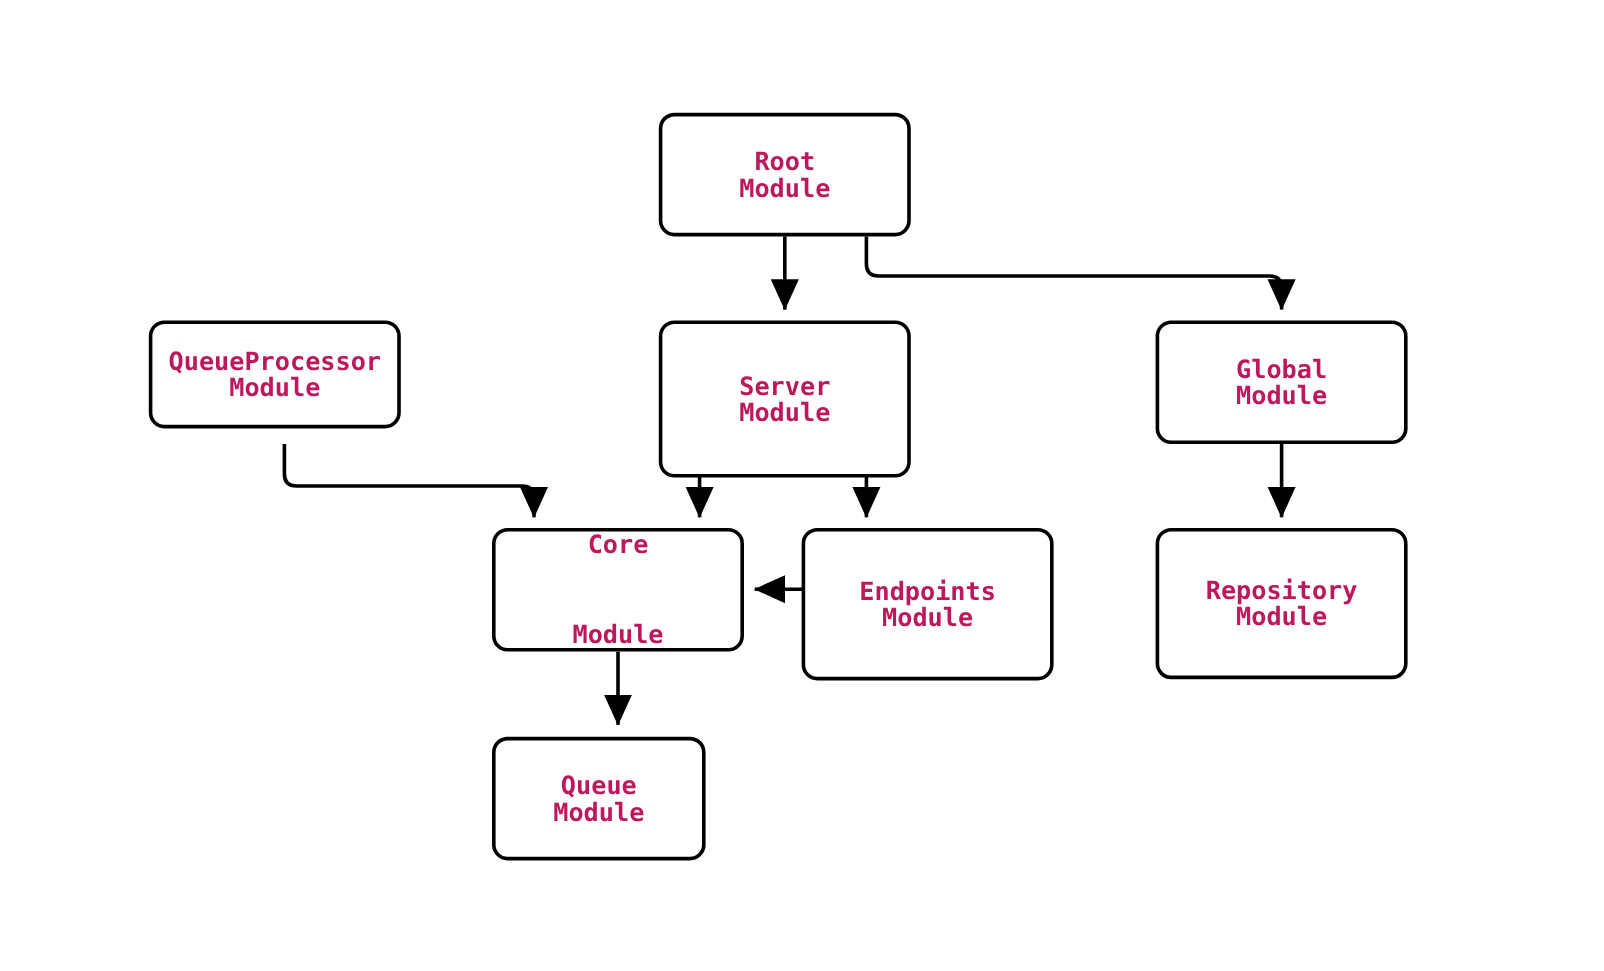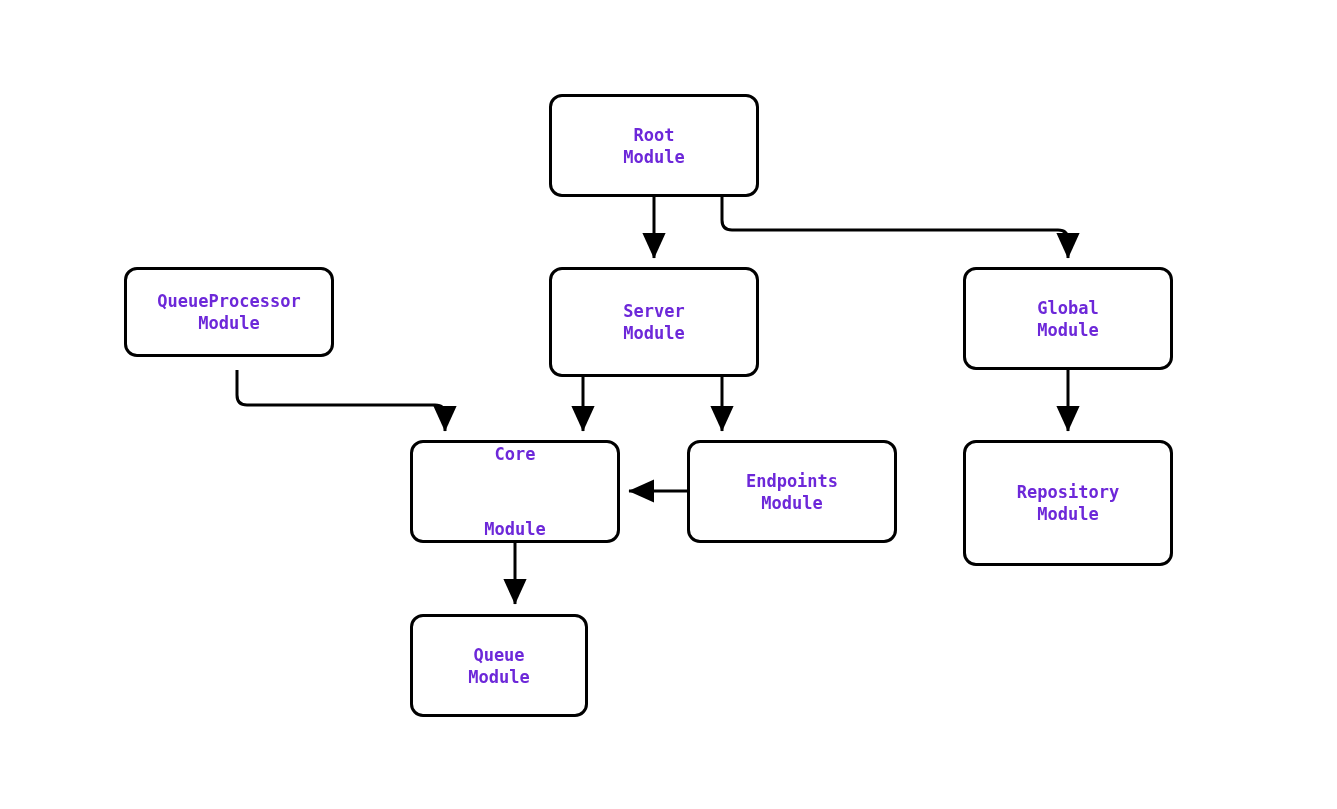--- a/index.html
+++ b/index.html
@@ -33,24 +33,24 @@
     border: 3px solid #000000;
     border-radius: 13px;
     display: flex;
     flex-direction: column;
     align-items: center;
     justify-content: center;
     z-index: 2;
   }
   .node-label {
     font-family: "DejaVu Sans Mono", "Liberation Mono", monospace;
-    font-size: 17px;
+    font-size: 21px;
     font-weight: bold;
     line-height: 22px;
-    color: #6d28d9;
+    color: #be185d;
     text-align: center;
     white-space: pre;
     letter-spacing: 0px;
   }
 </style>
 </head>
 <body>
 
 <div id="diagram-root">
 
@@ -74,33 +74,33 @@
 
   <div id="nodes-layer">
       <div class="node" style="left: 549px; top: 94px; width: 210px; height: 103px; background: rgb(255, 255, 255); border-color: rgb(0, 0, 0);">
         <div class="node-label">Root</div>
         <div class="node-label">Module</div>
       </div>
       <div class="node" style="left: 124px; top: 267px; width: 210px; height: 90px; background: rgb(255, 255, 255); border-color: rgb(0, 0, 0);">
         <div class="node-label">QueueProcessor</div>
         <div class="node-label">Module</div>
       </div>
-      <div class="node" style="left: 549px; top: 267px; width: 210px; height: 110px; background: rgb(255, 255, 255); border-color: rgb(0, 0, 0);">
+      <div class="node" style="left: 549px; top: 267px; width: 210px; height: 131px; background: rgb(255, 255, 255); border-color: rgb(0, 0, 0);">
         <div class="node-label">Server</div>
         <div class="node-label">Module</div>
       </div>
       <div class="node" style="left: 963px; top: 267px; width: 210px; height: 103px; background: rgb(255, 255, 255); border-color: rgb(0, 0, 0);">
         <div class="node-label">Global</div>
         <div class="node-label">Module</div>
       </div>
       <div class="node" style="left: 410px; top: 440px; width: 210px; height: 103px; background: rgb(255, 255, 255); border-color: rgb(0, 0, 0); justify-content: space-between;">
         <div class="node-label">Core</div>
         <div class="node-label">Module</div>
       </div>
-      <div class="node" style="left: 687px; top: 440px; width: 210px; height: 103px; background: rgb(255, 255, 255); border-color: rgb(0, 0, 0);">
+      <div class="node" style="left: 668px; top: 440px; width: 210px; height: 127px; background: rgb(255, 255, 255); border-color: rgb(0, 0, 0);">
         <div class="node-label">Endpoints</div>
         <div class="node-label">Module</div>
       </div>
       <div class="node" style="left: 963px; top: 440px; width: 210px; height: 126px; background: rgb(255, 255, 255); border-color: rgb(0, 0, 0);">
         <div class="node-label">Repository</div>
         <div class="node-label">Module</div>
       </div>
       <div class="node" style="left: 410px; top: 614px; width: 178px; height: 103px; background: rgb(255, 255, 255); border-color: rgb(0, 0, 0);">
         <div class="node-label">Queue</div>
         <div class="node-label">Module</div>

